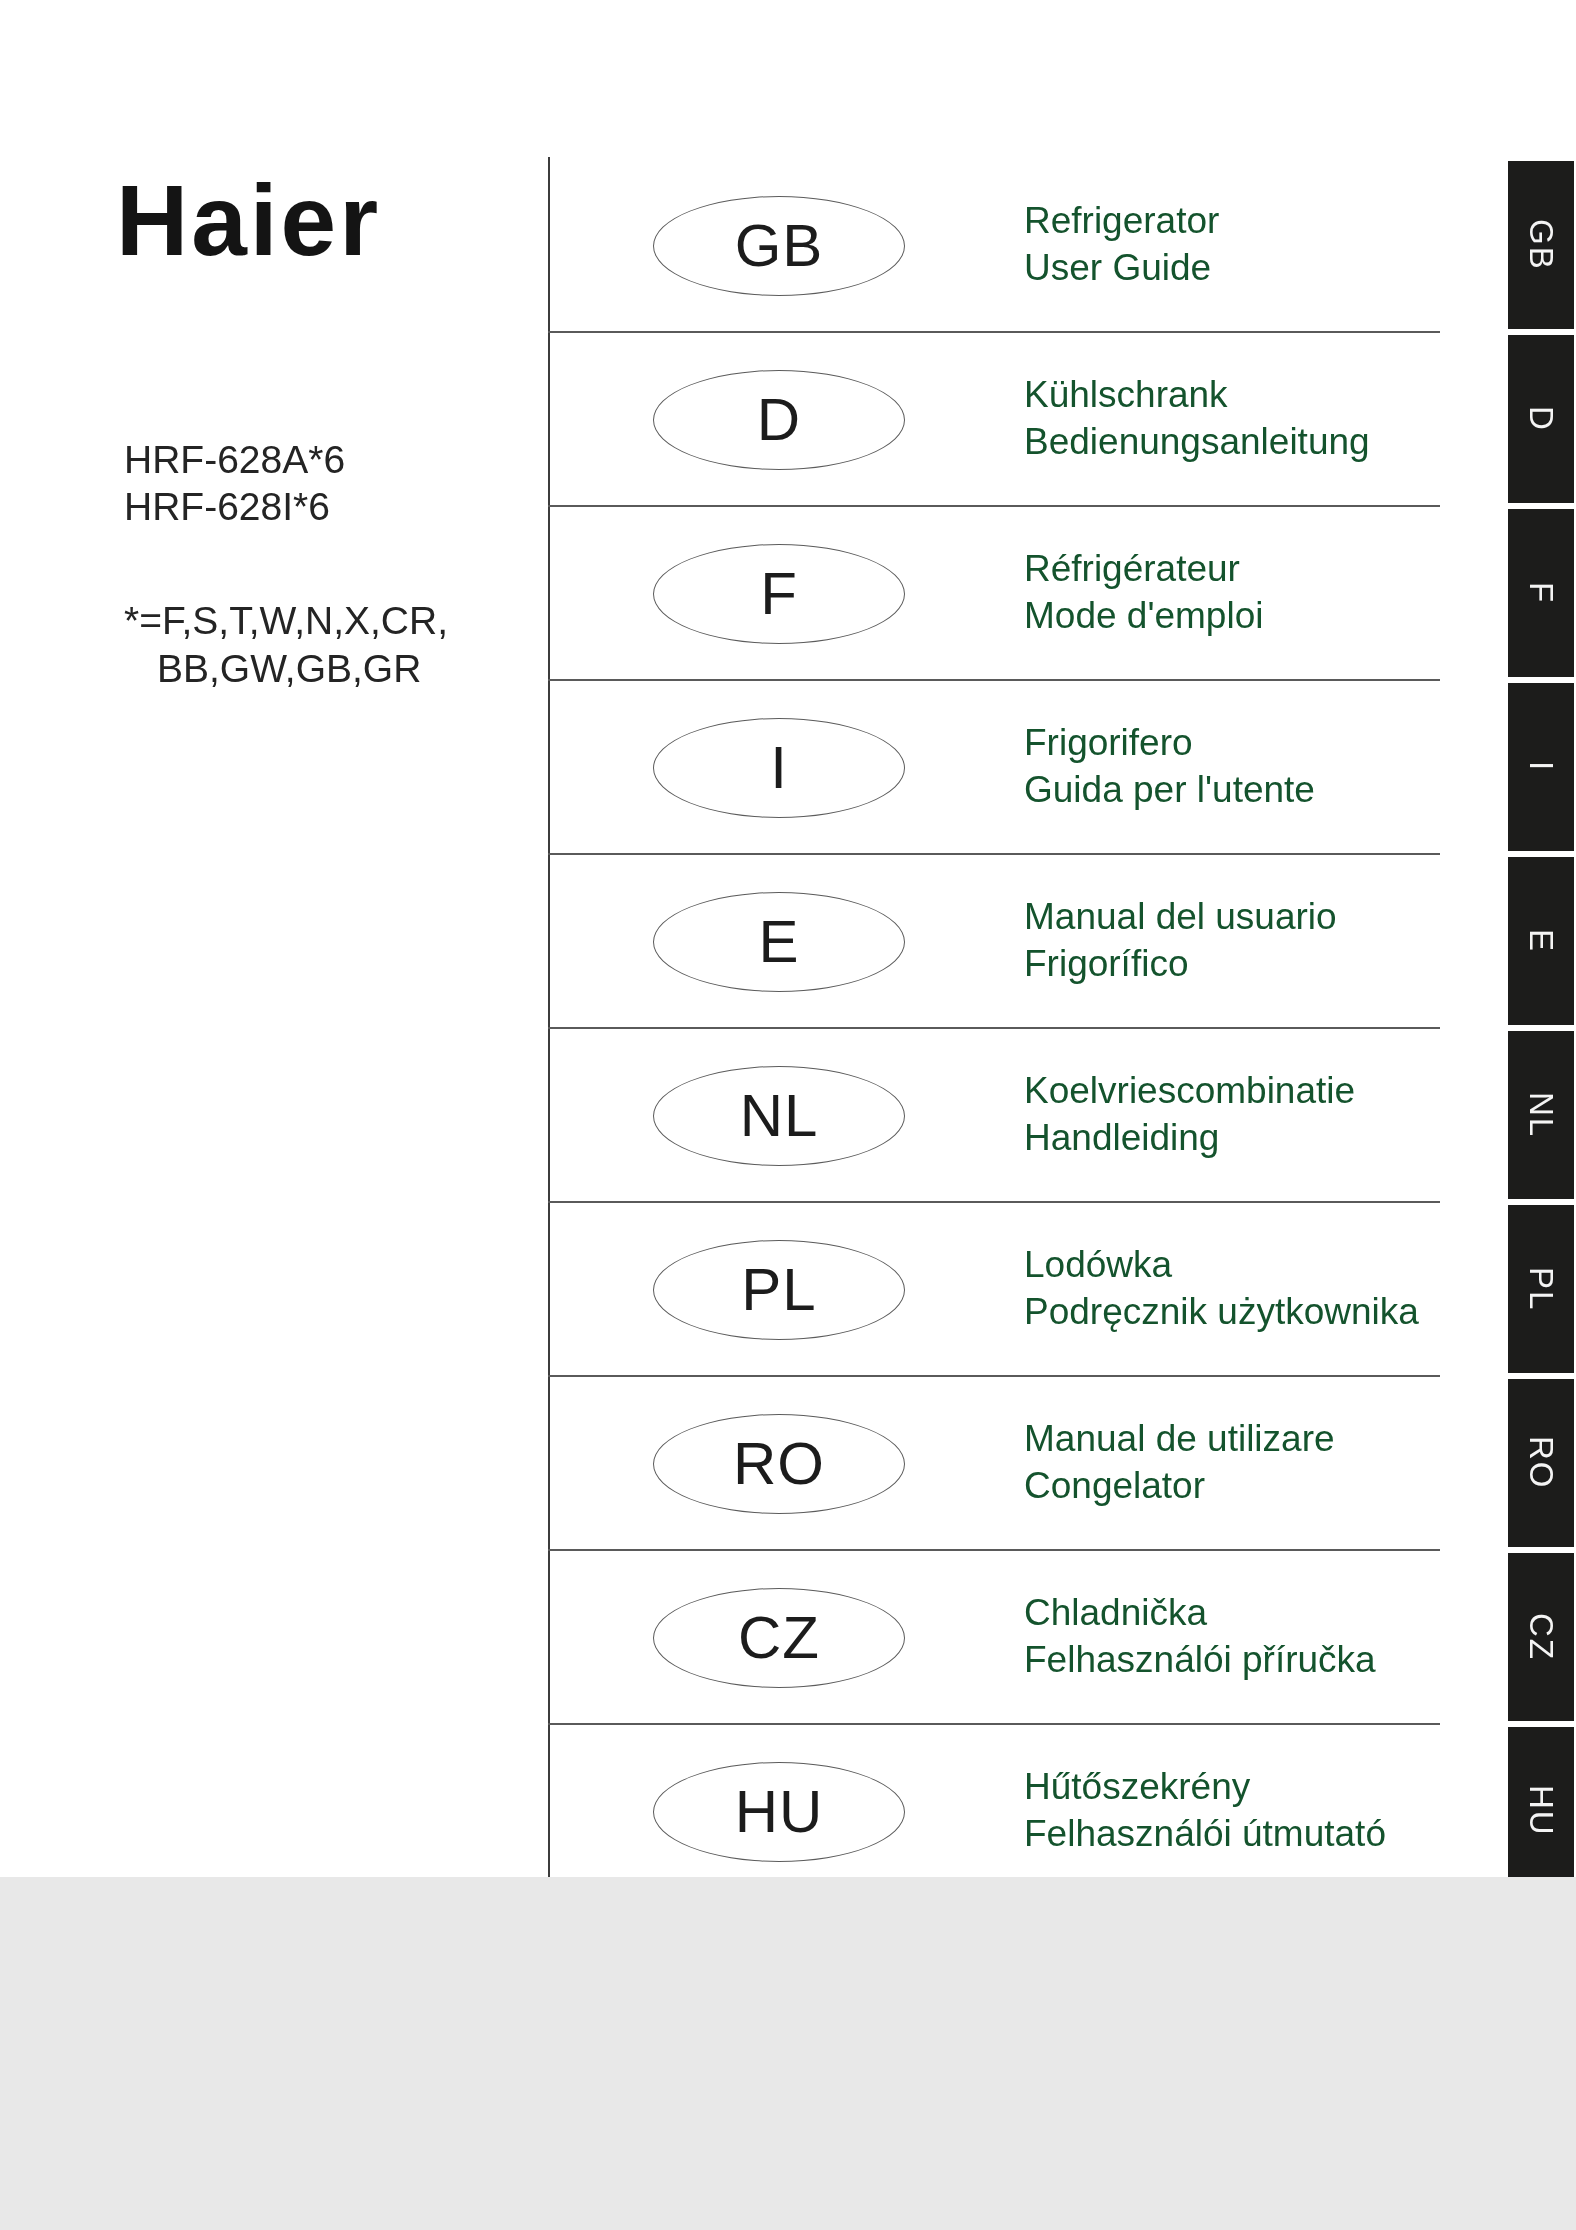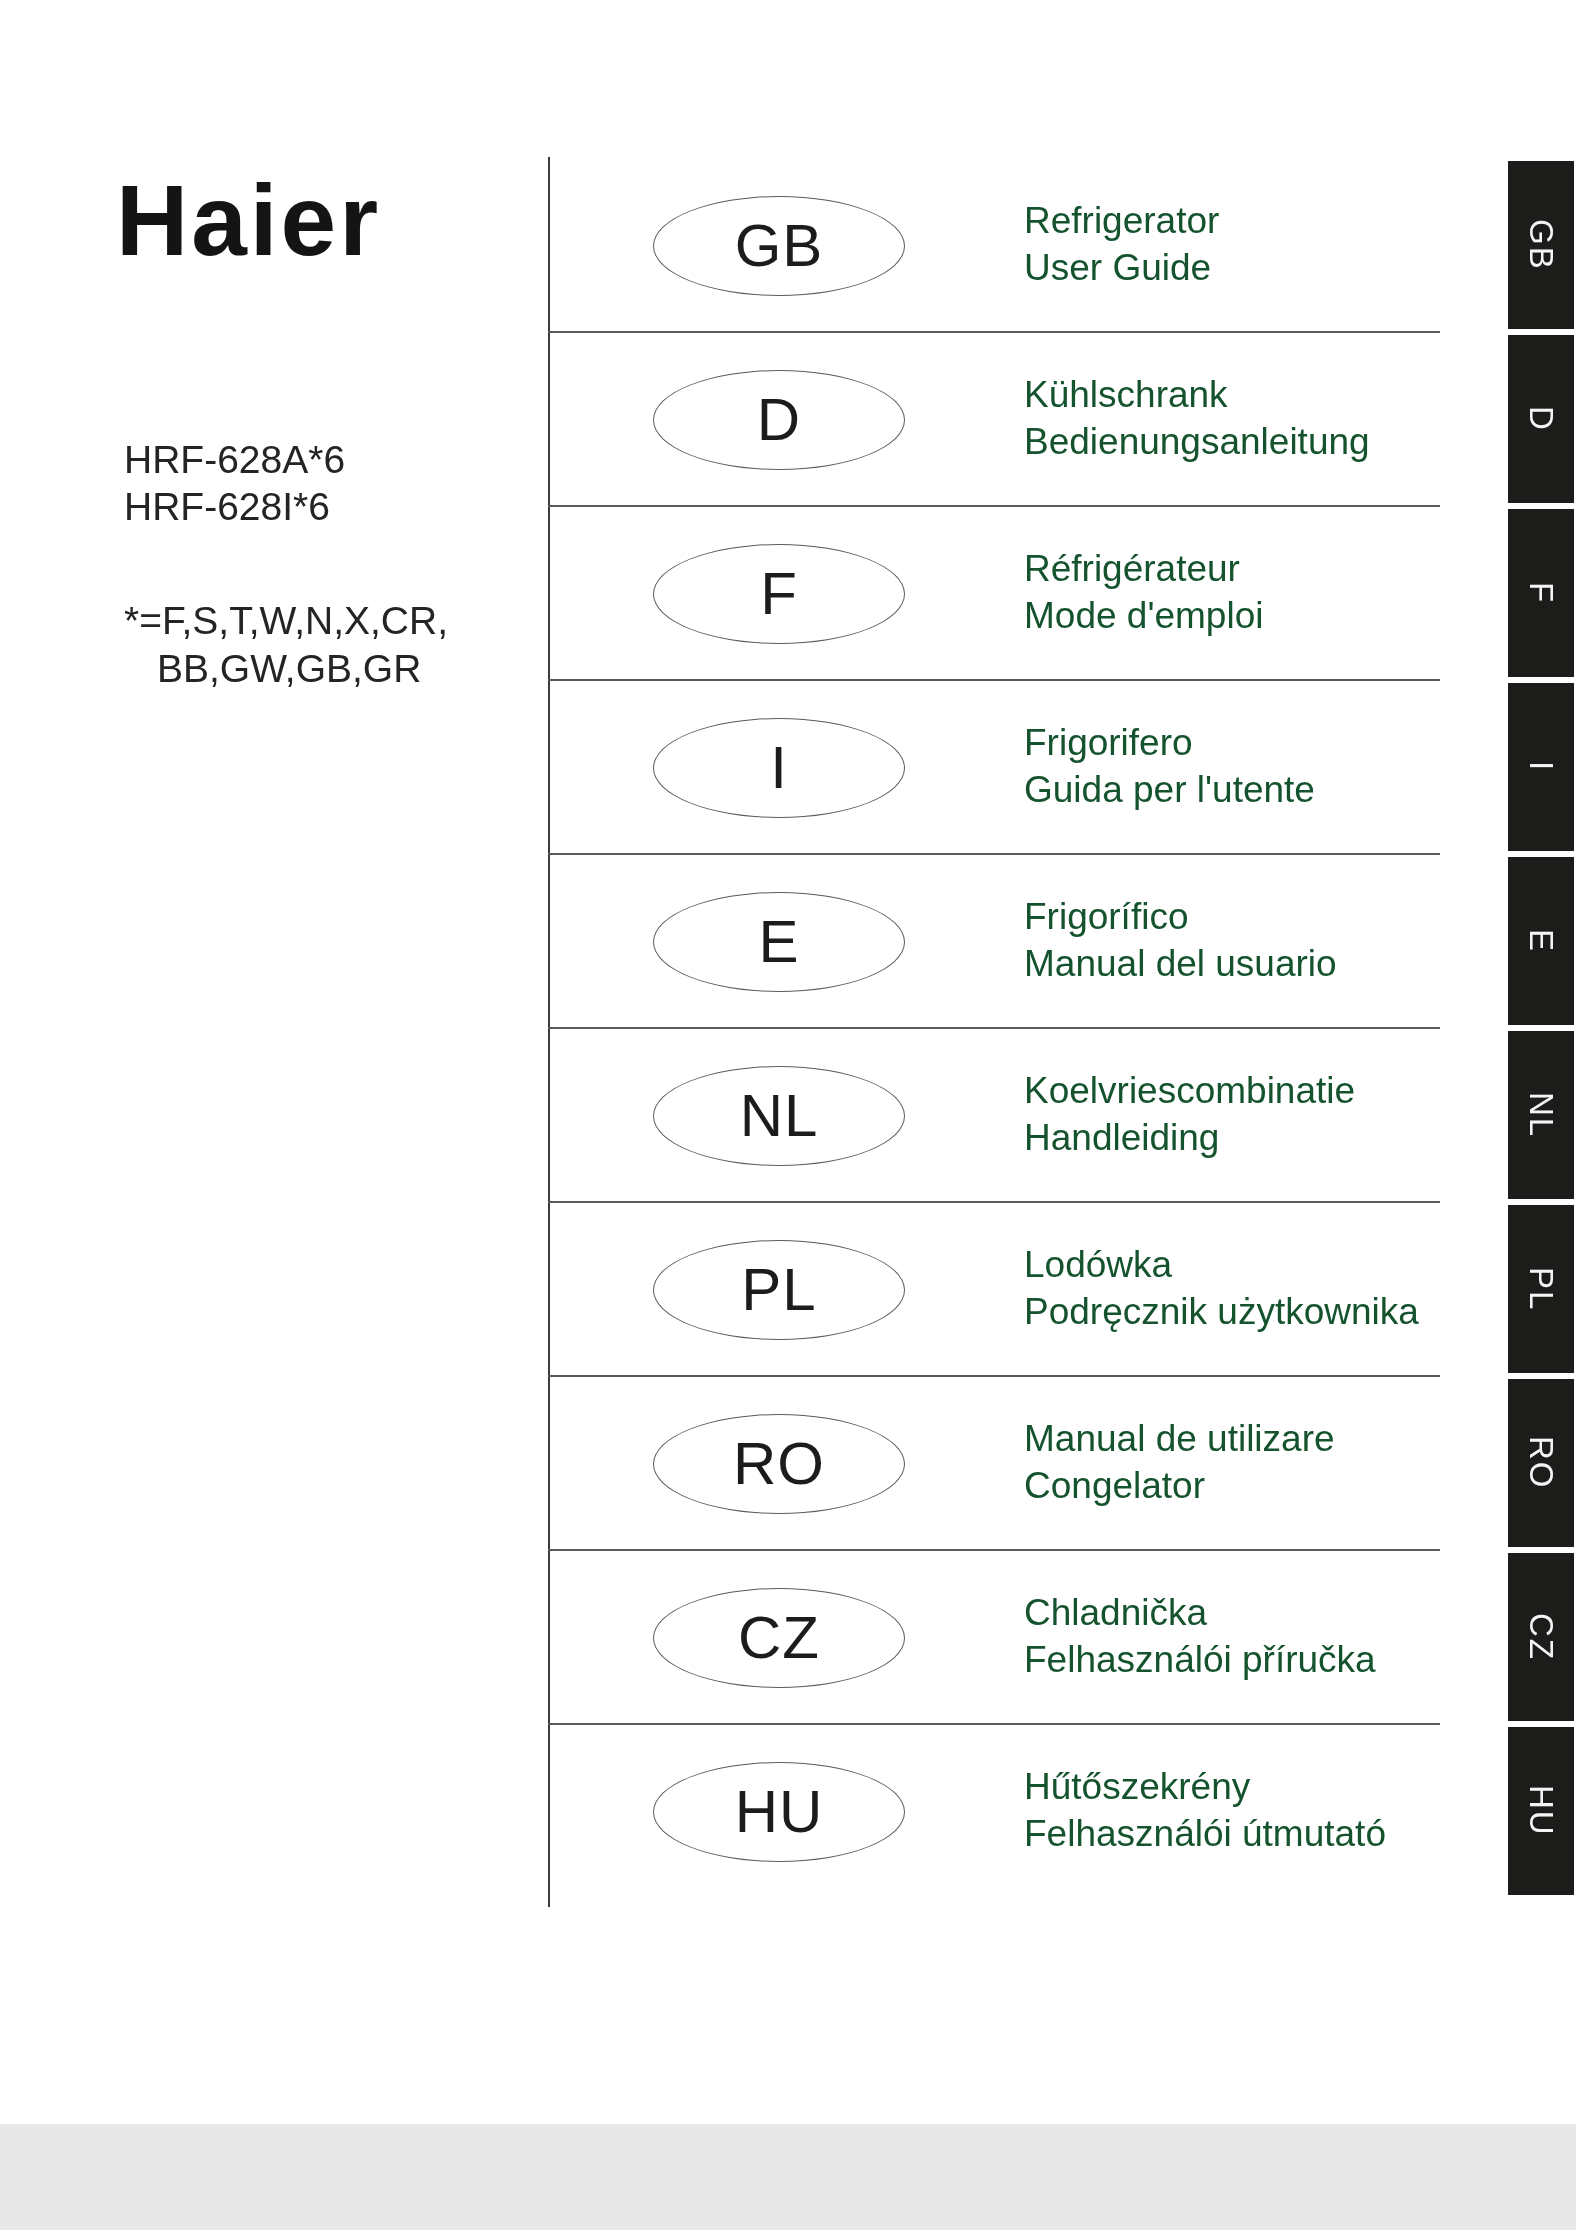--- a/index.html
+++ b/index.html
@@ -1,18 +1,18 @@
 <!DOCTYPE html>
 <html><head>
 <meta charset="utf-8">
 <style>
   html,body{margin:0;padding:0;background:#e8e8e8;}
   .page{
     position:relative;
-    width:1576px;height:2124px;
+    width:1576px;height:1877px;
     background:#ffffff;
     font-family:"Liberation Sans","DejaVu Sans",sans-serif;
     overflow:hidden;
     margin:0 auto;
   }
   .logo{
     position:absolute;left:116px;top:170px;
     font-size:100px;font-weight:bold;letter-spacing:3px;
     color:#141414;line-height:1;
   }
@@ -114,22 +114,22 @@
           <div class="title">Frigorifero</div>
           <div class="title">Guida per l'utente</div>
         </div>
         <div class="divider"></div>
       </div>
       <div class="row" style="top: 855px;">
         <div class="badge">
           <span class="badge-code">E</span>
         </div>
         <div class="titles">
+          <div class="title">Manual del usuario</div>
           <div class="title">Frigorífico</div>
-          <div class="title">Manual del usuario</div>
         </div>
         <div class="divider"></div>
       </div>
       <div class="row" style="top: 1029px;">
         <div class="badge">
           <span class="badge-code">NL</span>
         </div>
         <div class="titles">
           <div class="title">Koelvriescombinatie</div>
           <div class="title">Handleiding</div>

